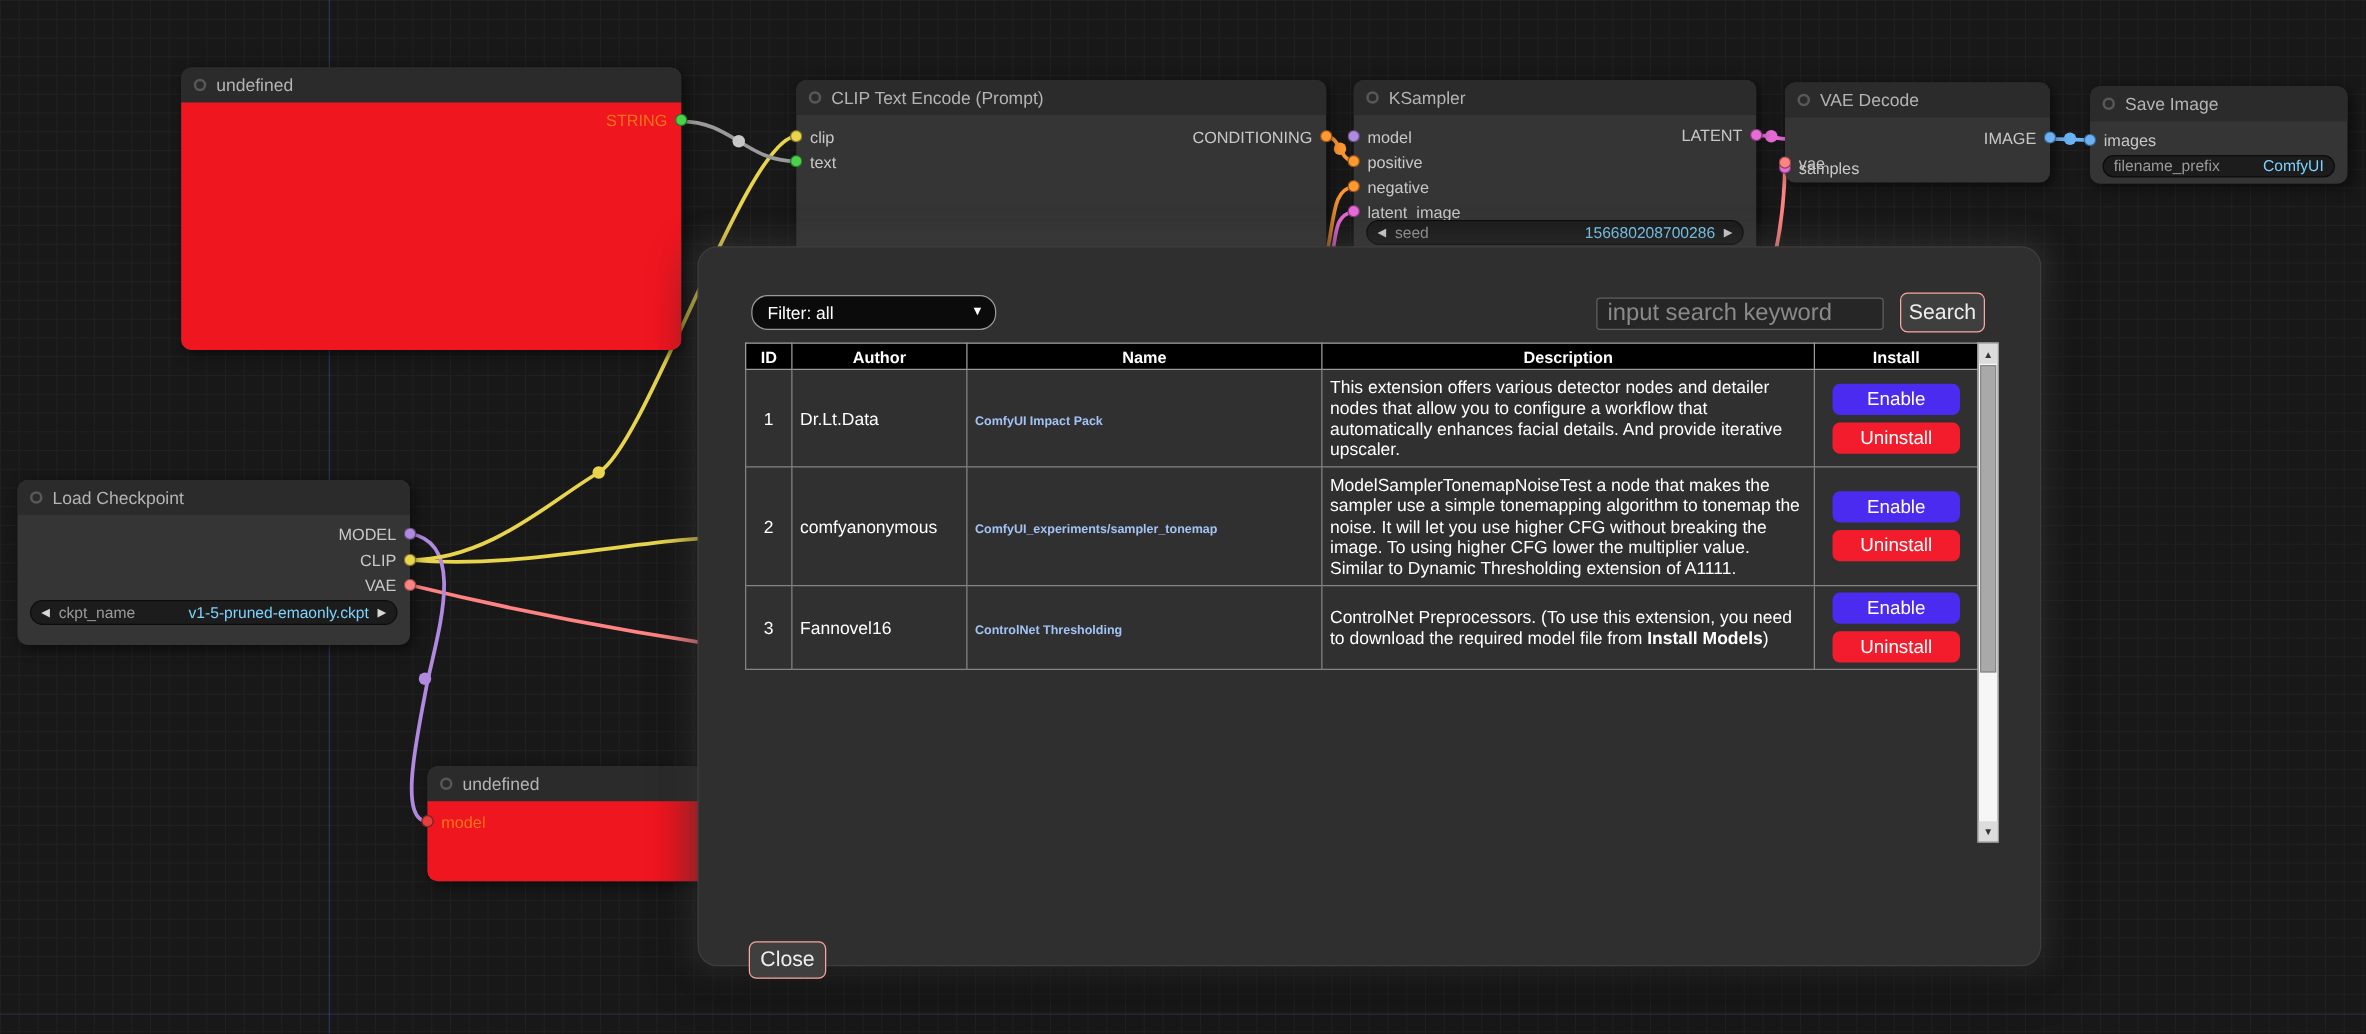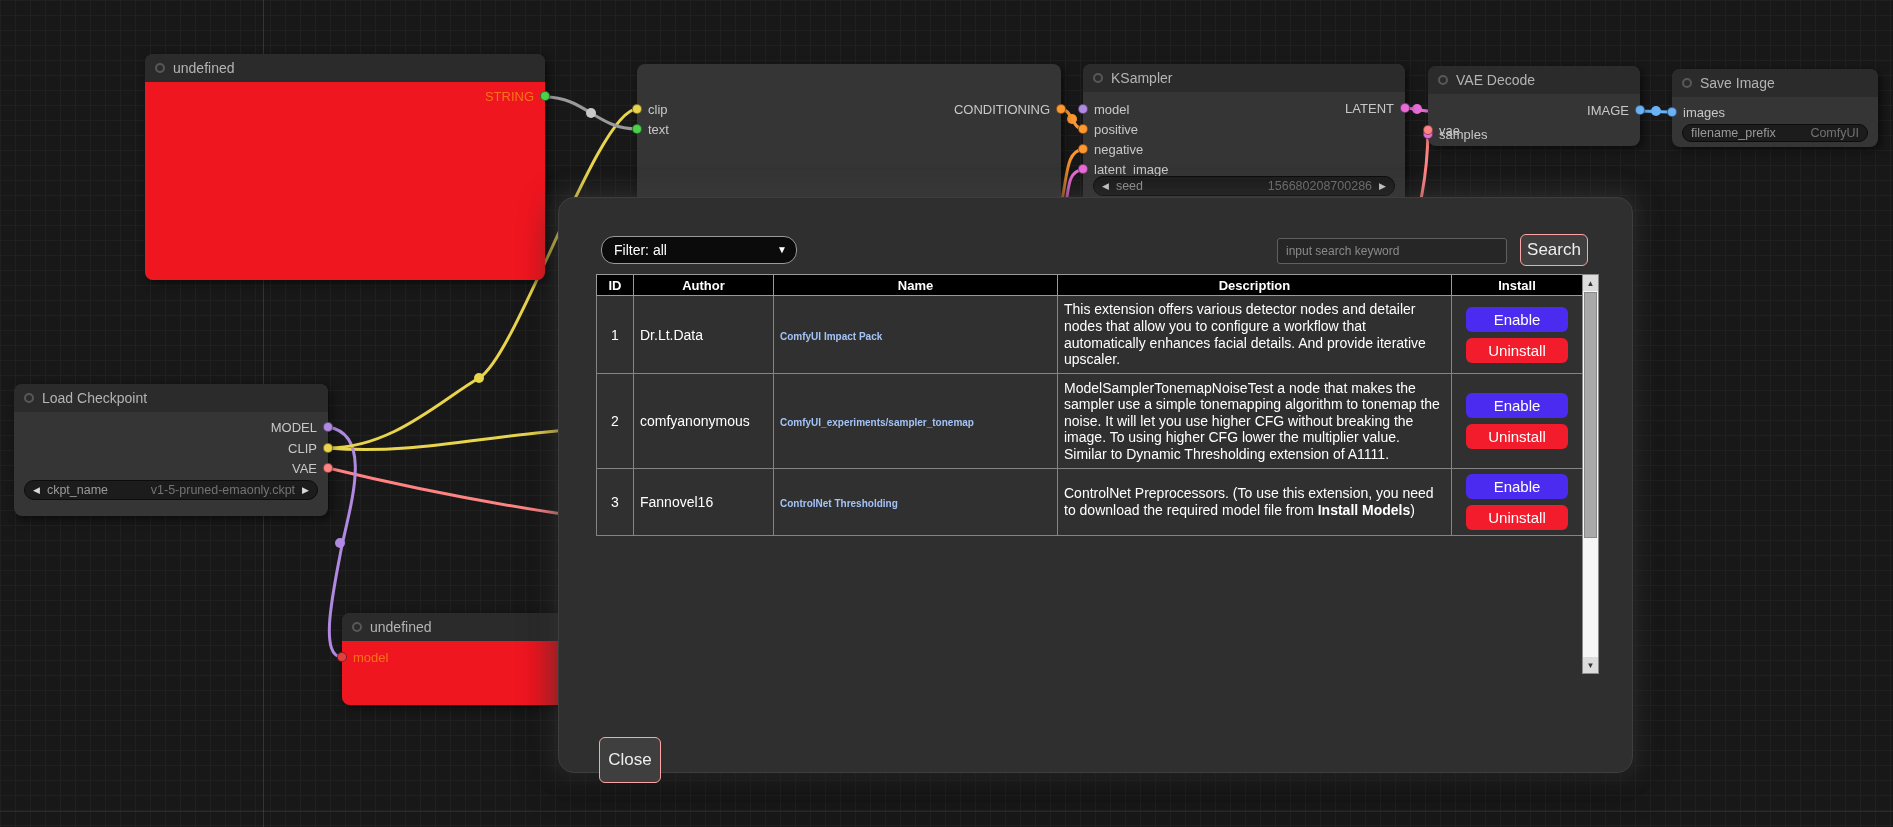--- a/index.html
+++ b/index.html
@@ -30,41 +30,41 @@
           font-size:13px; color:#c8c8c8; z-index:3; }
   .slot.in  { left:-5px; }
   .slot.out { right:-5px; }
   .slot .dot { width:10px; height:10px; border-radius:50%; border:1px solid rgba(0,0,0,.45);
           flex:0 0 auto; }
   .slot.onred { color:#f97316; }
   .widget { position:absolute; left:10px; right:10px; height:20px; background:#1c1c1c;
           border:1px solid #0c0c0c; border-radius:10px; display:flex; align-items:center;
           gap:7px; padding:0 8px; font-size:12.5px; color:#cfcfcf; z-index:3; }
   .widget .wname { color:#9a9a9a; white-space:nowrap; }
-  .widget .wvalue { margin-left:auto; color:#737373; white-space:nowrap; }
+  .widget .wvalue { margin-left:auto; color:#7dd3fc; white-space:nowrap; }
   .warrow { color:#d8d8d8; font-size:9px; cursor:pointer; }
 
   
   .dialog { position:absolute; left:558px; top:197px; width:1075px; height:576px;
           background:#2f2f2f; border:1px solid #3e3e3e; border-radius:16px; z-index:10;
           box-shadow:0 0 22px 8px rgba(120,120,120,.22), 0 10px 36px rgba(0,0,0,.6); }
   .select-wrap { position:absolute; left:42px; top:38px; width:196px; height:28px; }
   select.filter { appearance:none; -webkit-appearance:none; width:100%; height:100%;
           background:#0b0b0b; color:#fff; border:1px solid #9a9a9a; border-radius:13px;
           padding:0 26px 0 12px; font-size:14px; font-family:"Liberation Sans",sans-serif; }
   .select-caret { position:absolute; right:10px; top:8px; font-size:10px; color:#fff;
           pointer-events:none; }
   input.search { position:absolute; left:718px; top:40px; width:230px; height:26px;
           background:#262626; border:1px solid #606060; border-radius:3px; color:#ddd;
-          padding:0 8px; font-size:12px; font-family:"Liberation Sans",sans-serif; }
+          padding:0 8px; font-size:19px; font-family:"Liberation Sans",sans-serif; }
   input.search::placeholder { color:#8a8a8a; }
   .btn { background:#3f3f3f; border:1px solid #fca5a5; border-radius:6px; color:#eee;
           font-size:17px; font-family:"Liberation Sans",sans-serif; cursor:pointer; }
   .search-btn { position:absolute; left:961px; top:36px; width:68px; height:32px; }
-  .close-btn  { position:absolute; left:40px; top:539px; width:62px; height:46px; }
+  .close-btn  { position:absolute; left:40px; top:555px; width:62px; height:30px; }
 
   .table-wrap { position:absolute; left:37px; top:76px; width:1003px; height:400px; }
   table.ext { width:986px; border-collapse:collapse; table-layout:fixed; }
   table.ext th { background:#000; color:#fff; font-size:13px; font-weight:bold;
           height:21px; border:1px solid #9a9a9a; }
   table.ext td { border:1px solid #848484; background:#303030; color:#fff;
           font-size:14px; padding:2px 6px; vertical-align:middle; }
   td.c-id { text-align:center; }
   td.c-name a { color:#a3c3f7; font-weight:bold; text-decoration:none; font-size:10px; }
   td.c-desc { font-size:13.5px; line-height:1.18; padding:3px 5px; }
@@ -115,20 +115,24 @@
       <span>undefined</span>
     </div>
     <div class="node-body"></div>
     <div class="slot out onred" style="top:35px;">
       <span>STRING</span>
       <span class="dot" style="background:#4ad24a"></span>
     </div>
   </div>
 
   <div class="node" style="left:637px; top:64px; width:424px; height:150px;">
+    <div class="node-title">
+      <span class="collapse-dot"></span>
+      <span>CLIP Text Encode (Prompt)</span>
+    </div>
     <div class="node-body"></div>
     <div class="slot in" style="top:38px;">
       <span class="dot" style="background:#e8d44d"></span>
       <span>clip</span>
     </div>
     <div class="slot in" style="top:58px;">
       <span class="dot" style="background:#4ad24a"></span>
       <span>text</span>
     </div>
     <div class="slot out" style="top:38px;">

